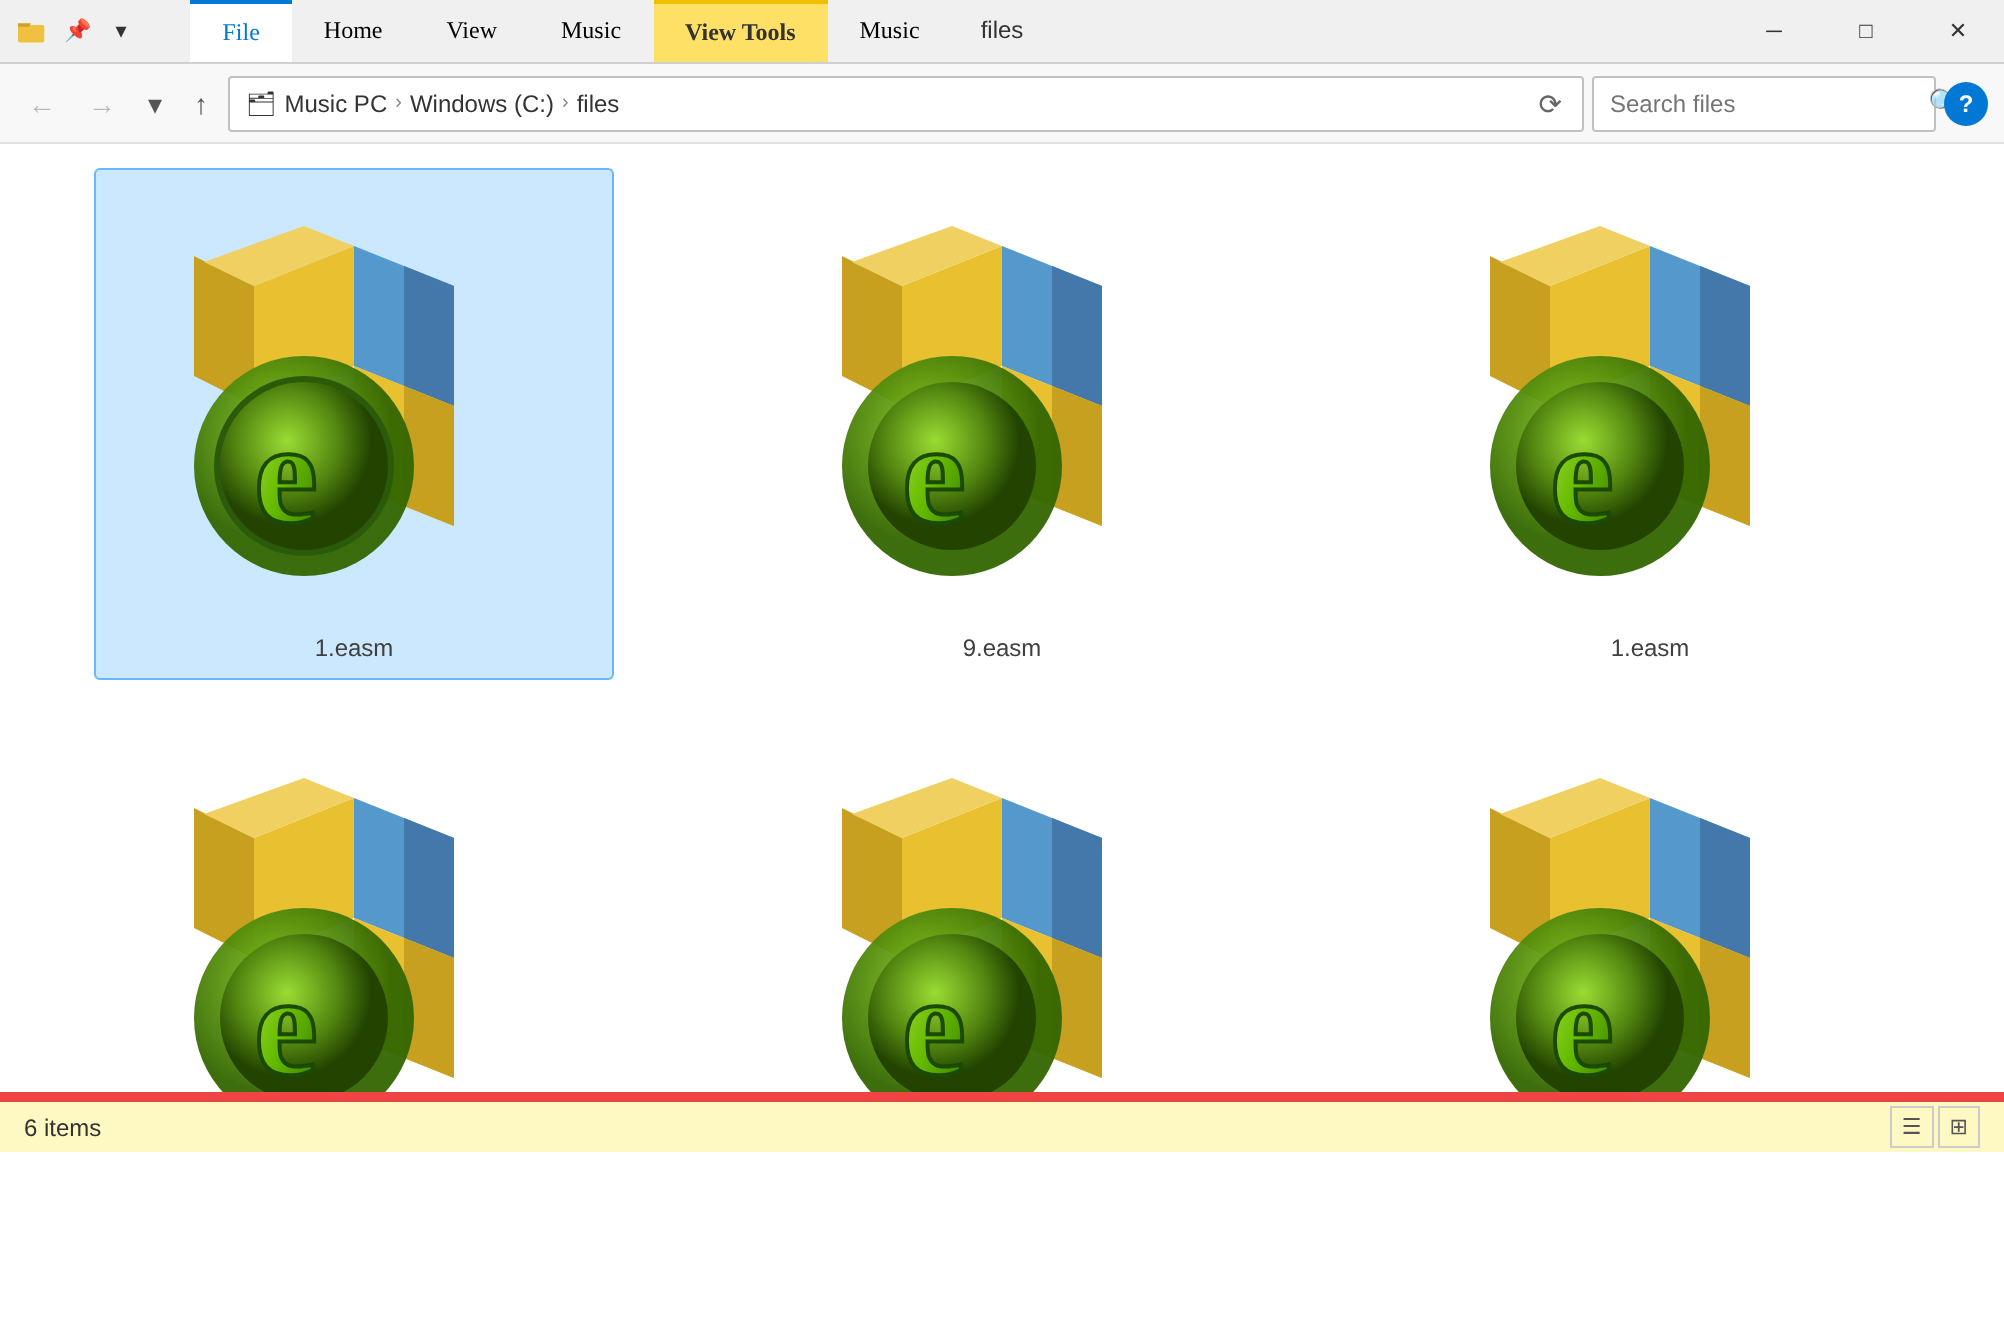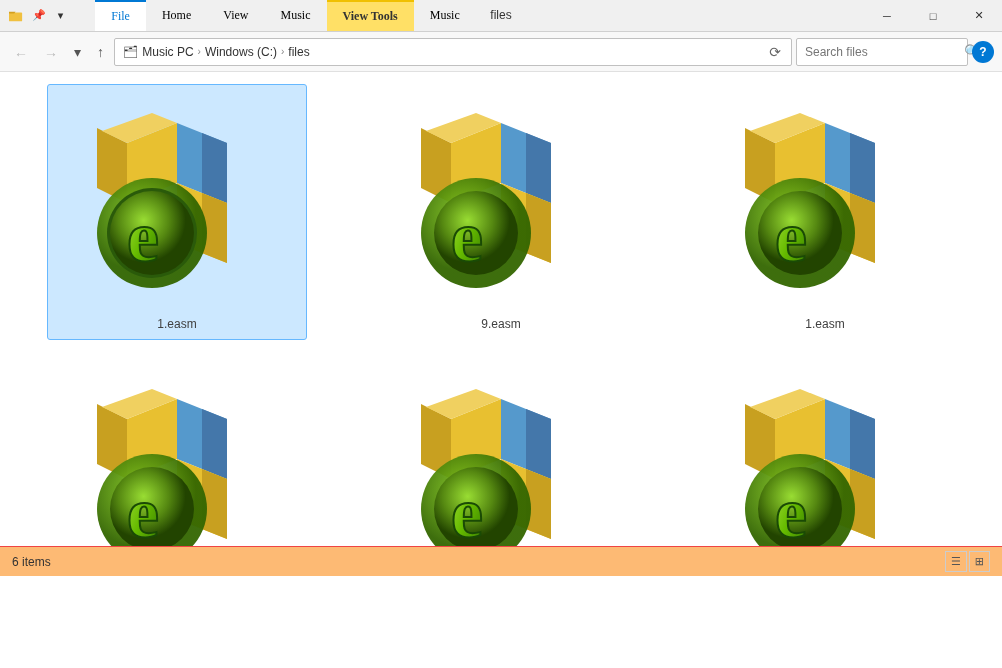--- a/index.html
+++ b/index.html
@@ -157,22 +157,22 @@
     .file-item:not(.selected) { border: 1px solid transparent; }
     .file-icon { width: 200px; height: 220px; display: flex; align-items: center; justify-content: center; }
     .file-name {
       font-size: 12px; color: #404040;
       text-align: center; margin-top: 4px;
     }
 
     
     .status-bar {
       height: 30px;
-      background: #fdba74;
-      border-top: 1px solid #ef4444;
+      background: #fef9c3;
+      border-top: 5px solid #ef4444;
       display: flex;
       align-items: center;
       padding: 0 12px;
       justify-content: space-between;
     }
     .status-text { font-size: 12px; color: #333; }
     .view-buttons { display: flex; gap: 2px; }
     .view-btn {
       background: none; border: 1px solid #ccc;
       padding: 3px 5px; cursor: pointer; color: #555;

